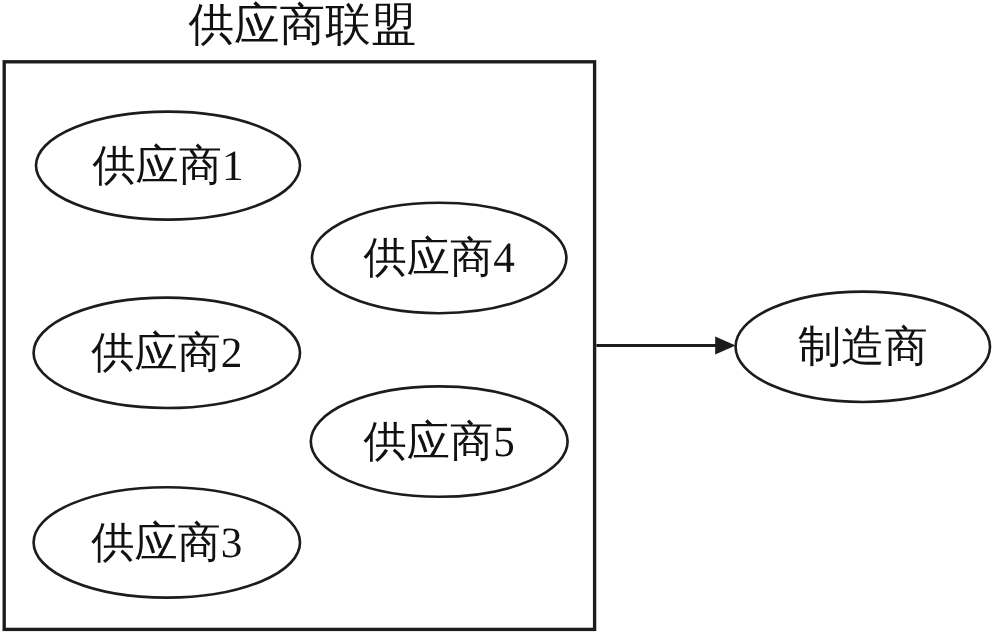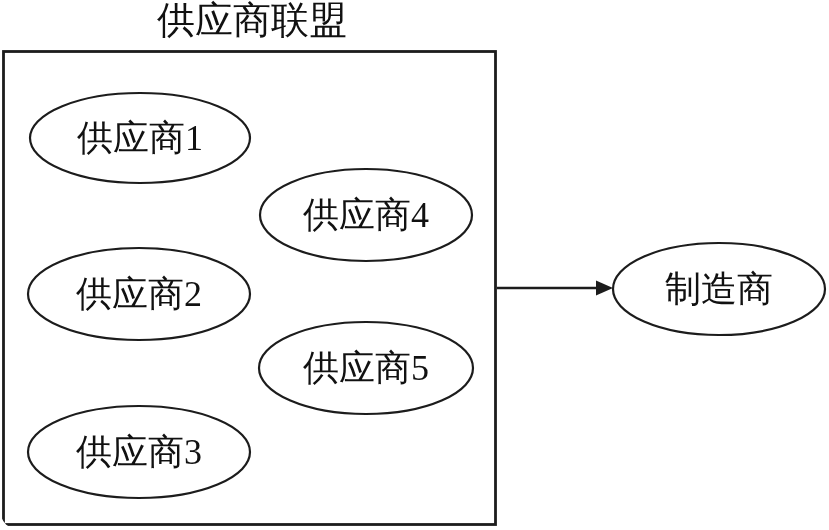--- a/index.html
+++ b/index.html
@@ -7,21 +7,20 @@
     padding: 0;
     background: #ffffff;
   }
   .canvas-wrap {
     position: relative;
     width: 829px;
     height: 530px;
     background: #ffffff;
     overflow: hidden;
     font-family: "Liberation Serif", "DejaVu Serif", serif;
-    border-radius: 20px;
   }
   svg text {
     font-family: "Liberation Serif", "DejaVu Serif", serif;
     fill: #111111;
   }
   .diagram-title {
     font-size: 38px;
     letter-spacing: 0px;
   }
   .node-label {

